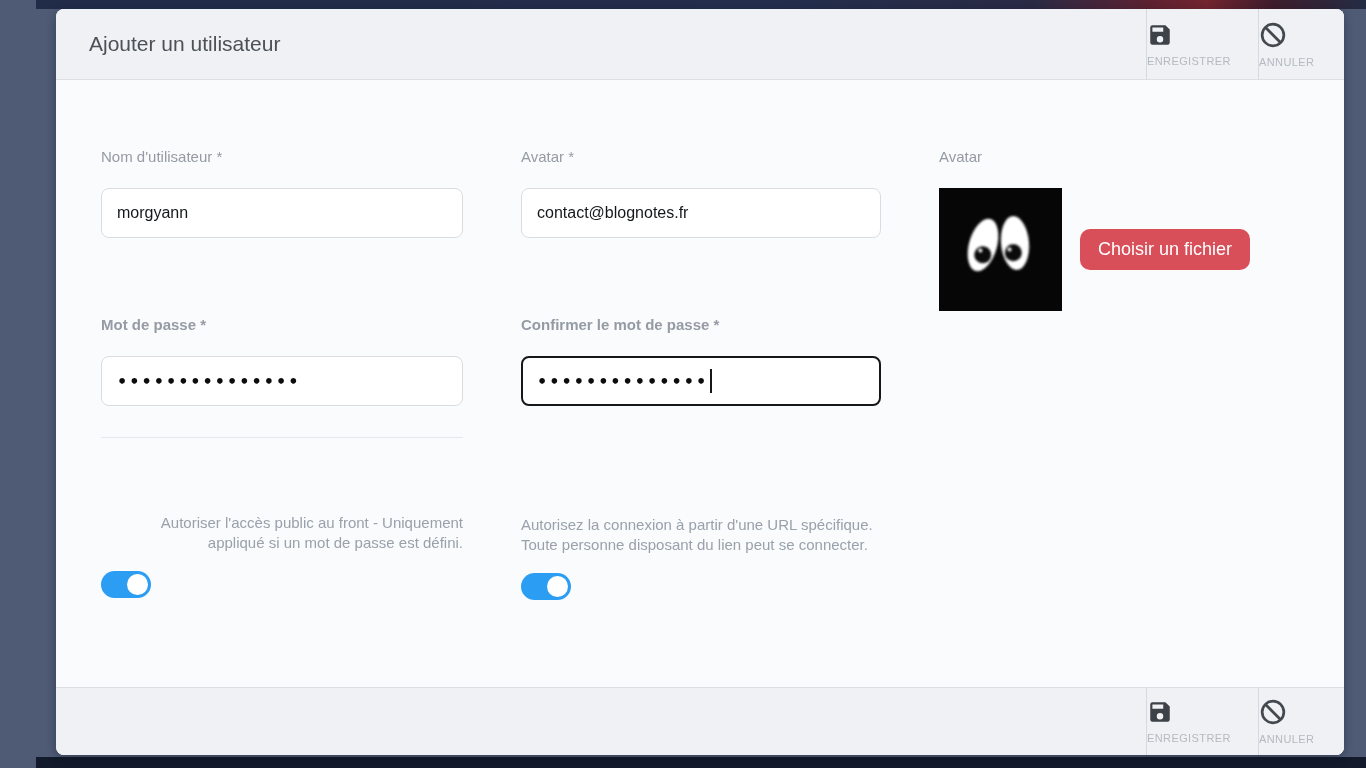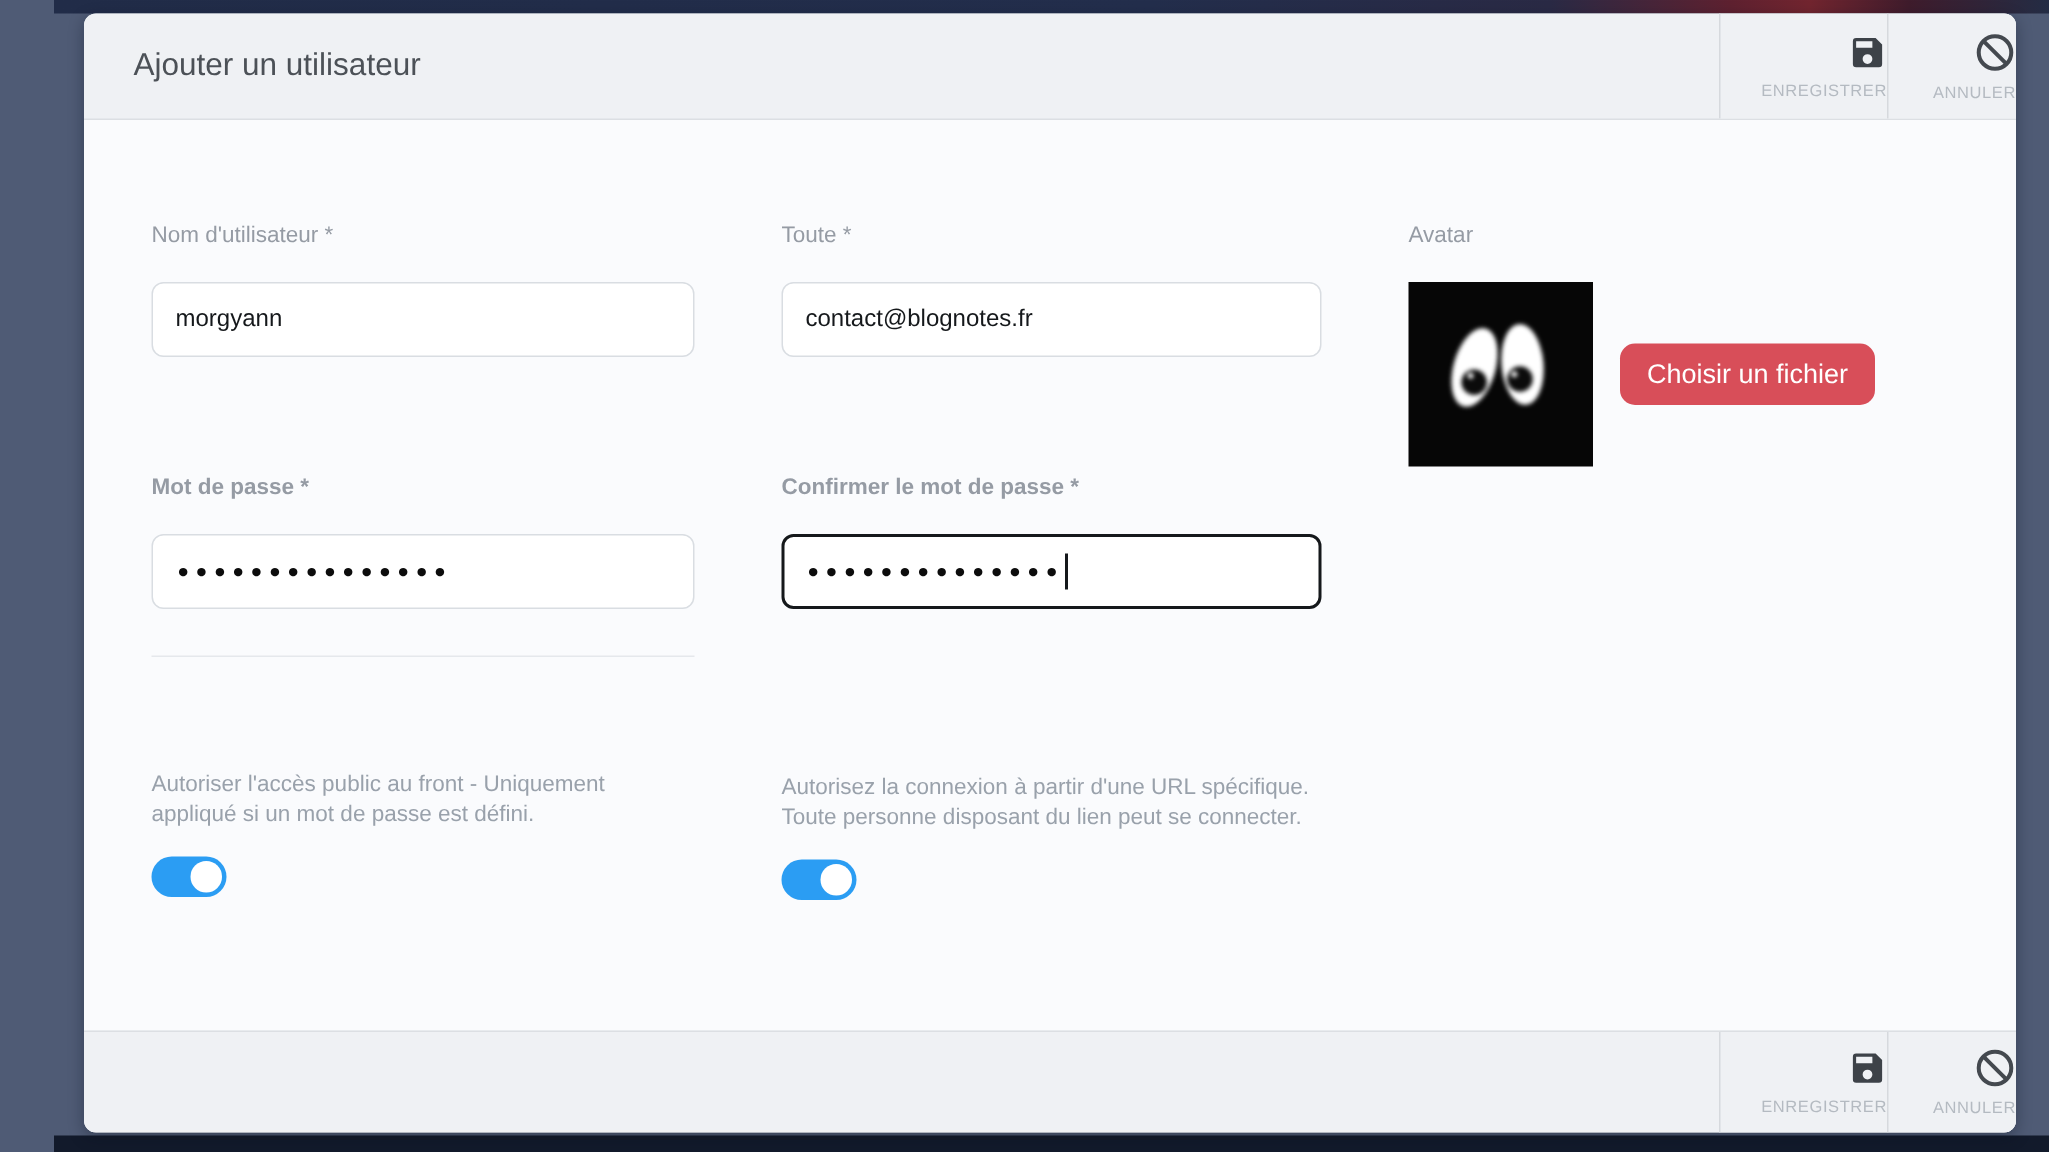--- a/index.html
+++ b/index.html
@@ -30,21 +30,21 @@
     display:flex; align-items:stretch;
   }
   .bar.header { height:71px; border-bottom:1px solid #dcdfe3; }
   .bar.footer { height:68px; border-top:1px solid #dcdfe3; margin-top:auto; }
   .bar-title {
     align-self:center; margin-left:33px;
     font-size:21px; color:#4c5157;
   }
   .bar-actions { margin-left:auto; display:flex; }
   .bar-btn {
-    display:flex; flex-direction:column; align-items:flex-end; justify-content:center;
+    display:flex; flex-direction:column; align-items:flex-start; justify-content:center;
     gap:7px; border-left:1px solid #d6d9dd; cursor:pointer; background:#eff1f4;
   }
   .bar-btn.save { width:112px; }
   .bar-btn.cancel { width:86px; }
   .bar-btn-label { font-size:11px; color:#b4bac1; letter-spacing:.4px; }
   .bar-btn svg { display:block; }
 
   
   .form-area {
     flex:1; padding:68px 45px 0 45px;
@@ -65,21 +65,21 @@
   }
   .pw-box.focused { border:2px solid #15181b; padding:0 14px; }
   .pw-dots {
     font-size:16px; font-weight:bold; letter-spacing:2px; color:#0c0c0c;
     font-family:"DejaVu Sans", sans-serif;
   }
   .caret { display:inline-block; width:2px; height:24px; background:#15181b; margin-left:2px; }
 
   .row2 { margin-top:78px;font-weight:bold; }
   .divider { margin-top:31px; border-top:1px solid #e5e8ec; width:100%; }
-  .toggle-section-left { margin-top:75px; }
+  .toggle-section-left { margin-top:75px;text-align:right; }
   .toggle-section-right { margin-top:109px; }
   .toggle-desc { font-size:15px; color:#99a1ab; line-height:20px; }
   .toggle {
     margin-top:18px; width:50px; height:27px; border-radius:14px;
     background:#2b9df3; position:relative; cursor:pointer;
   }
   .toggle .knob {
     position:absolute; right:3px; top:3px; width:21px; height:21px;
     border-radius:50%; background:#fff;
   }
@@ -157,21 +157,21 @@
 
       <div class="toggle-section-left">
         <div class="toggle-desc">Autoriser l'accès public au front - Uniquement appliqué si un mot de passe est défini.</div>
         <div class="toggle">
           <div class="knob"></div>
         </div>
       </div>
     </div>
 
     <div>
-      <label class="field-label">Toute *</label>
+      <label class="field-label">Avatar *</label>
       <input class="text-input" type="text" value="contact@blognotes.fr" style="">
 
       <label class="field-label row2">Confirmer le mot de passe *</label>
       <div class="pw-box focused">
         <span class="pw-dots">••••••••••••••</span>
         <span class="caret"></span>
       </div>
 
       <div class="toggle-section-right">
         <div class="toggle-desc">Autorisez la connexion à partir d'une URL spécifique. Toute personne disposant du lien peut se connecter.</div>

